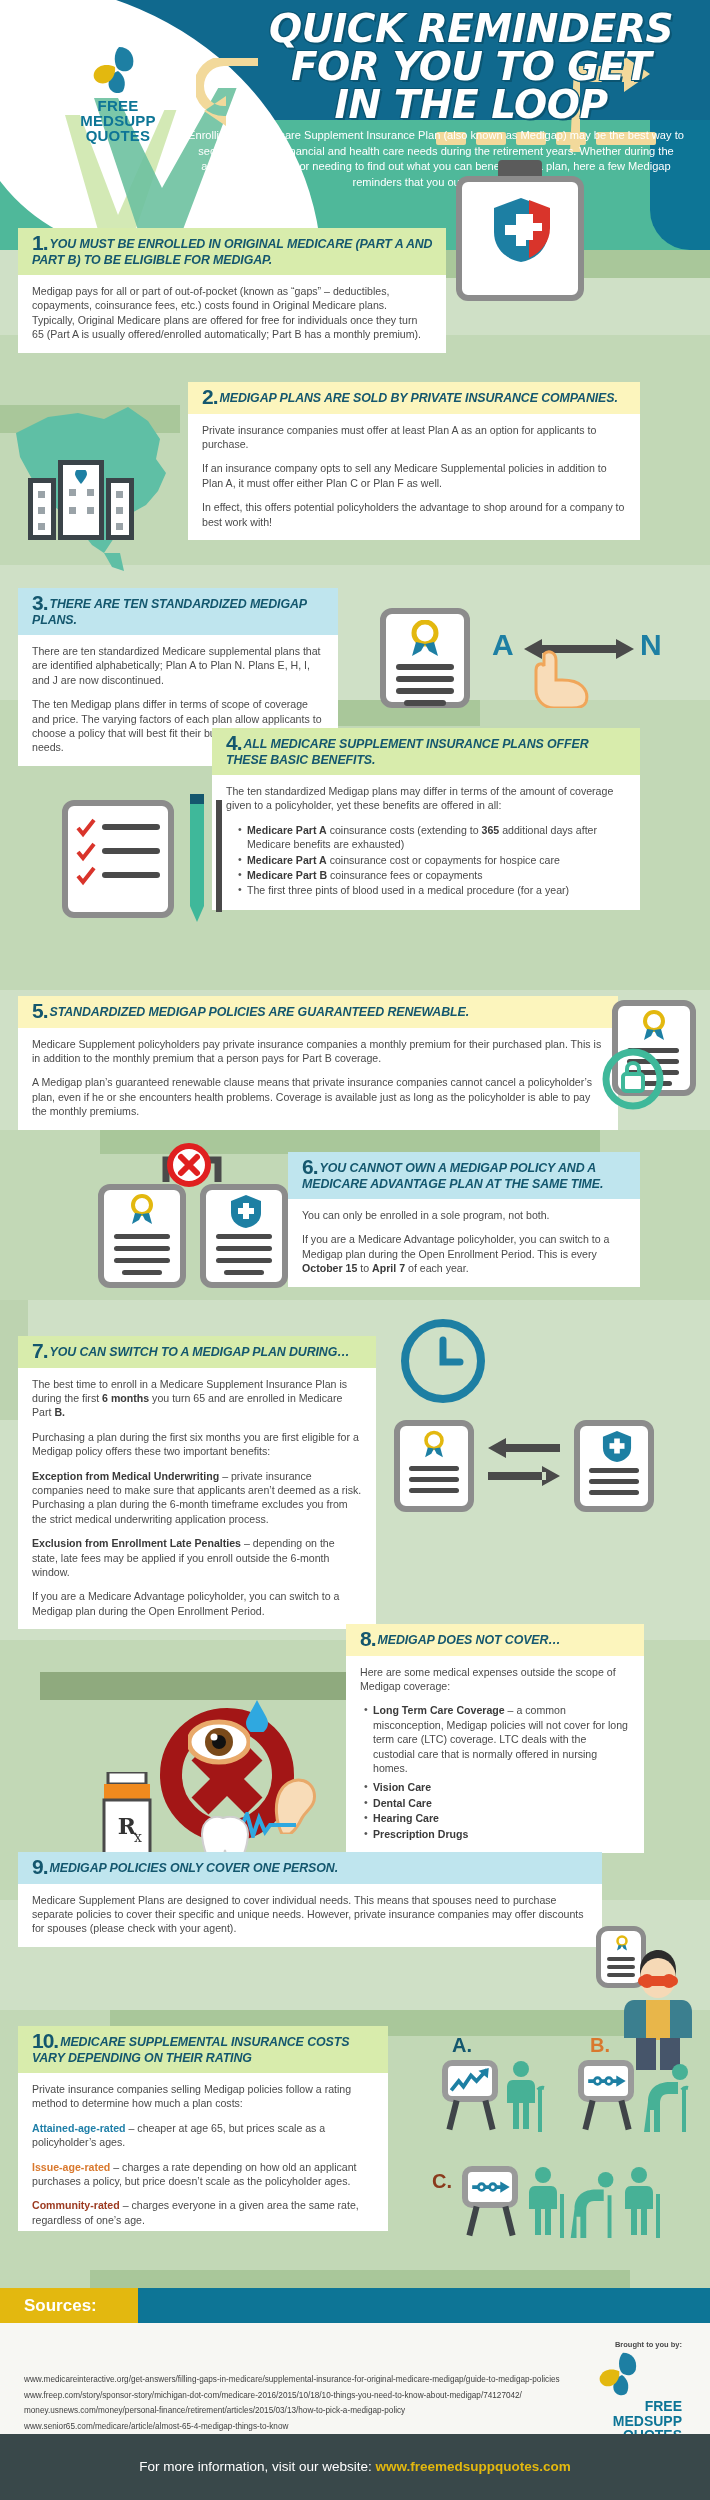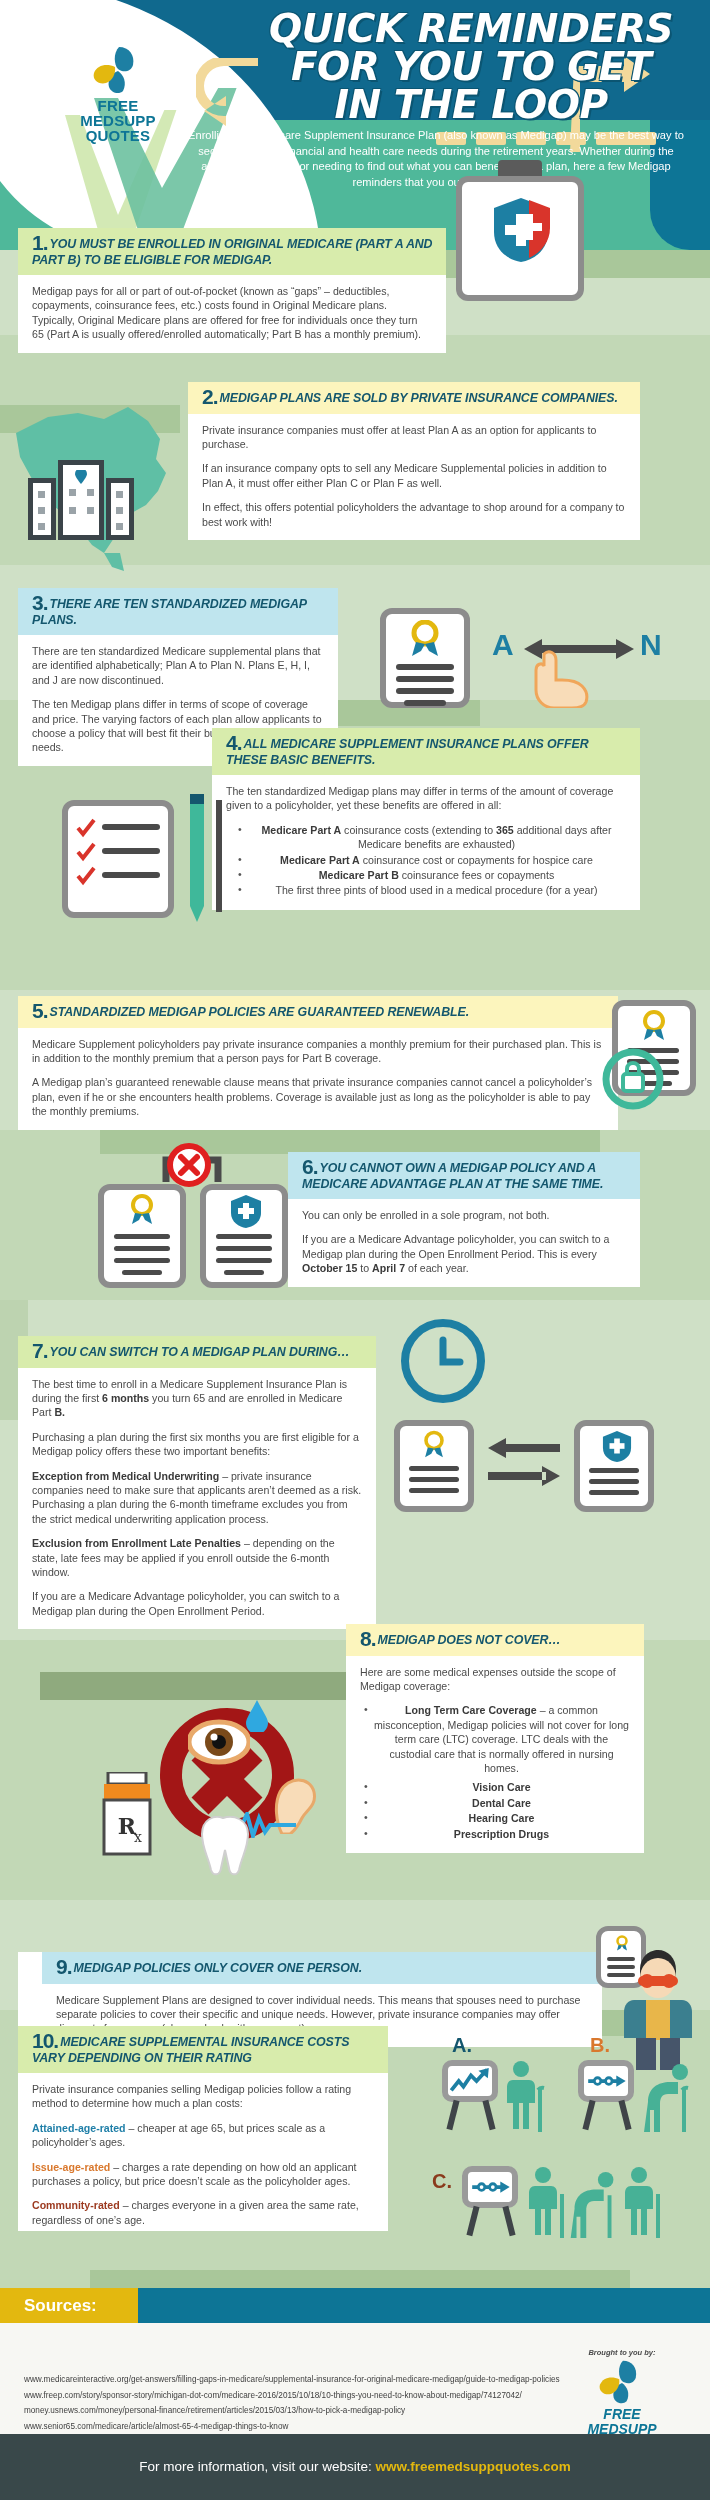--- a/index.html
+++ b/index.html
@@ -96,21 +96,21 @@
     margin-right: 2px; letter-spacing: -1px;
   }
   .card-bd {
     padding: 9px 14px 11px 14px;
     color: #4a4a4a; font-size: 10.6px; line-height: 14.4px;
   }
   .card-bd p { margin-bottom: 10px; }
   .card-bd p:last-child { margin-bottom: 0; }
   .card-bd b { color: #3a3a3a; }
   ul.bl { list-style: none; margin: 0 0 0 12px; }
-  ul.bl li { position: relative; padding-left: 9px; margin-bottom: 1px; text-align: center; }
+  ul.bl li { position: relative; padding-left: 9px; margin-bottom: 1px; }
   ul.bl li:before {
     content: "\2022"; position: absolute; left: 0; top: -1px; color: #555;
   }
   .pl-blue { color: #1f7fa8; font-weight: bold; }
   .pl-orange { color: #d9782d; font-weight: bold; }
   .pl-brown { color: #9c3a20; font-weight: bold; }
 
   
   .doc {
     position: absolute; background: #ffffff;
@@ -140,21 +140,21 @@
   .src-tab {
     position: absolute; left: 0; top: 0; width: 138px; height: 35px;
     background: #e3b80f; color: #ffffff; font-weight: bold; font-size: 17px;
     line-height: 35px; padding-left: 24px;
   }
   .src-list {
     padding: 18px 24px 10px 24px; color: #3f3f3f;
     font-size: 8.2px; line-height: 15.5px; margin-top: 31px;
   }
   .brought {
-    position: absolute; right: 28px; top: 60px; width: 120px; text-align: center; font-style: italic;
+    position: absolute; right: 28px; top: 52px; width: 120px; text-align: right;
   }
   .brought-label { font-size: 7.5px; color: #4a4a4a; font-weight: bold; margin-bottom: 2px; }
   .brought-text { color: #0d7596; font-weight: bold; font-size: 14px; line-height: 14.5px; }
   .footer {
     position: absolute; left: 0; width: 710px; height: 66px;
     background: #39484a; color: #ffffff;
     font-size: 13.5px; text-align: center; line-height: 66px;
   }
   .footer b { color: #e3b80f; }
 </style>
@@ -523,21 +523,21 @@
       <path d="M10 56 C4 44 2 26 8 14 C16 -2 38 -2 42 14 C45 28 34 32 30 40 C27 46 24 52 18 56 Z" fill="#f8dcb8" stroke="#e8a96a" stroke-width="3"></path>
     </svg>
     <svg style="position:absolute;left:232px;top:1812px;width:64px;height:26px;" viewBox="0 0 64 26">
       <path d="M0 13 h10 l5 -11 l6 22 l6 -18 l6 14 l5 -7 h26" fill="none" stroke="#2fa8e0" stroke-width="4"></path>
     </svg>
     <svg style="position:absolute;left:196px;top:1816px;width:54px;height:60px;" viewBox="0 0 54 60">
       <path d="M27 2 C38 -2 52 4 52 18 C52 32 46 40 43 54 C41 60 34 60 33 52 L29 34 L25 52 C24 60 17 60 15 54 C12 40 6 32 6 18 C6 4 18 -2 27 2 Z" fill="#fff" stroke="#cfcfcf" stroke-width="2"></path>
     </svg>
   </div>
 
-  <div class="card" style="left:18px;top:1952px;width:584px;padding-left:24px;">
+  <div class="card" style="left:18px;top:1852px;width:584px;">
     <div class="card-hd hd-blue">
       <span class="num">9.</span><span>MEDIGAP POLICIES ONLY COVER ONE PERSON.</span>
     </div>
     <div class="card-bd">
       <p>Medicare Supplement Plans are designed to cover individual needs. This means that spouses need to purchase separate policies to cover their specific and unique needs. However, private insurance companies may offer discounts for spouses (please check with your agent).</p>
     </div>
   </div>
 
   <div>
     <div class="doc" style="left:596px;top:1926px;width:50px;height:62px;border-width:5px;">

